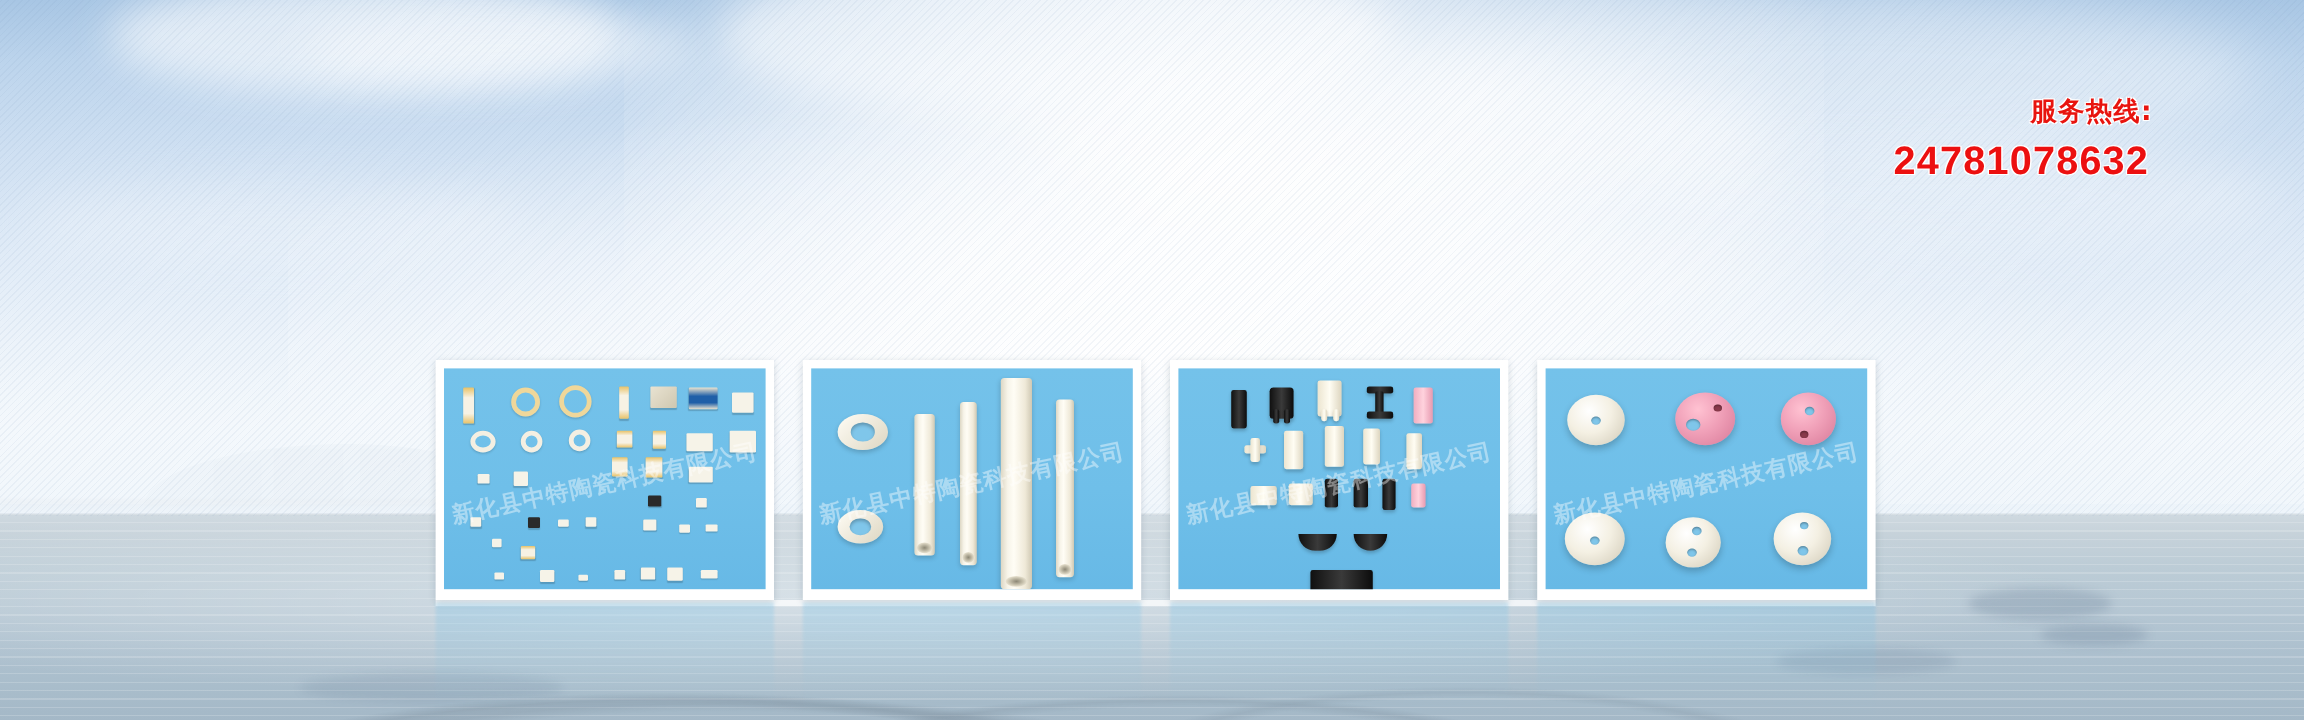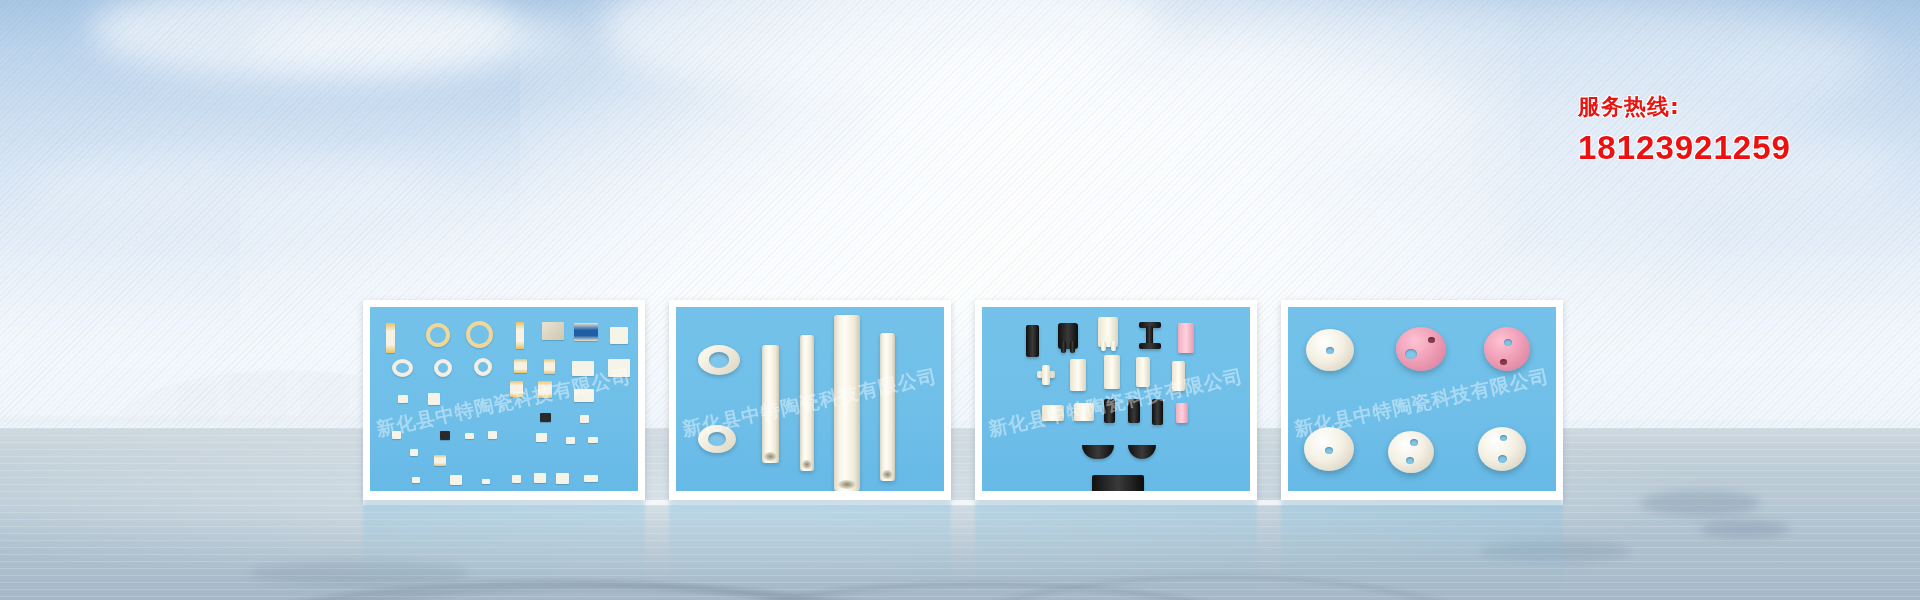--- a/index.html
+++ b/index.html
@@ -155,27 +155,28 @@
   }
   .info-title {
     font-family:"DejaVu Sans","Liberation Sans",sans-serif;
     font-size:24px; font-weight:bold;
     color:#e8140f;
     letter-spacing:1px;
     text-shadow:-1px -1px 0 #fff,1px -1px 0 #fff,-1px 1px 0 #fff,1px 1px 0 #fff;
     white-space:nowrap;
   }
   .info-hotline {
-    margin-top:30px;
+    margin-top:16px;
     font-family:"DejaVu Sans","Liberation Sans",sans-serif;
     font-size:22px; font-weight:bold;
     color:#e8140f;
     letter-spacing:1px;
     text-shadow:-1px -1px 0 #fff,1px -1px 0 #fff,-1px 1px 0 #fff,1px 1px 0 #fff;
     white-space:nowrap;
+    text-align:center;
   }
   .info-phone {
     margin-top:7px;
     font-family:"Liberation Sans","DejaVu Sans",sans-serif;
     font-size:33px; font-weight:bold;
     color:#ec1010;
     letter-spacing:1px;
     text-shadow:-1px -1px 0 #fff,1px -1px 0 #fff,-1px 1px 0 #fff,1px 1px 0 #fff;
     white-space:nowrap;
   }
@@ -331,21 +332,21 @@
   <div class="wet-spot ws1"></div>
   <div class="wet-spot ws2"></div>
   <div class="wet-spot ws3"></div>
   <div class="wet-spot ws4"></div>
 
   <div class="hatch"></div>
 
 
   <div class="info">
     <div class="info-hotline">服务热线:</div>
-    <div class="info-phone">18123921259</div>
+    <div class="info-phone">24781078632</div>
   </div>
 
   <div class="refl-white"></div>
   <div class="reflections">
     <div class="refl"></div>
     <div class="refl"></div>
     <div class="refl"></div>
     <div class="refl"></div>
   </div>
 

